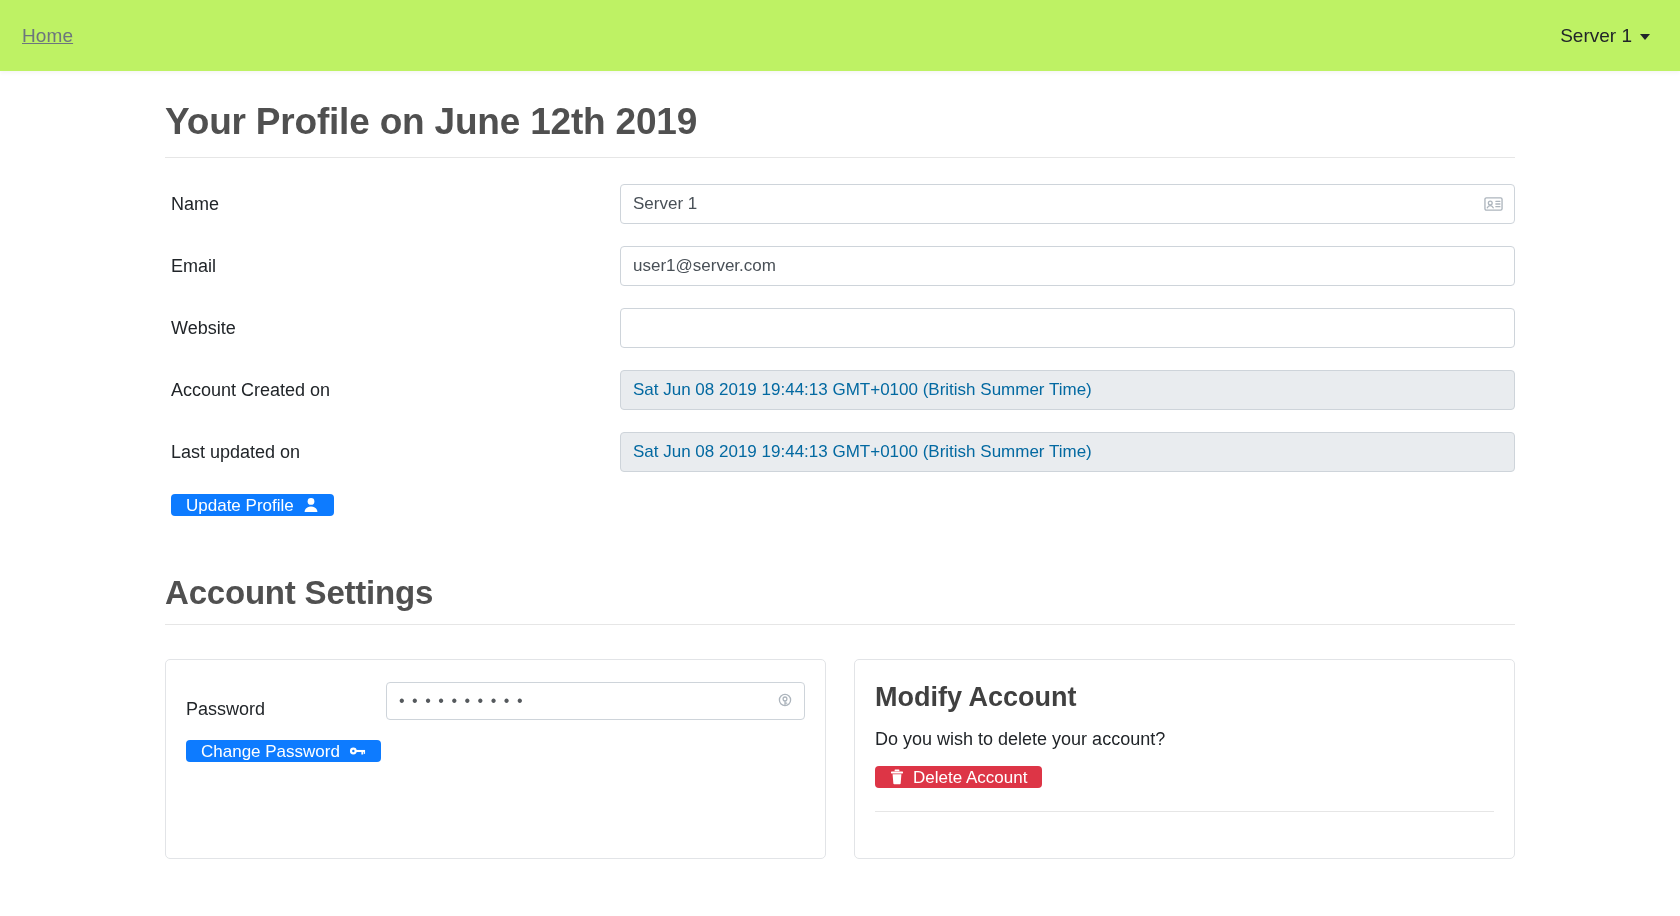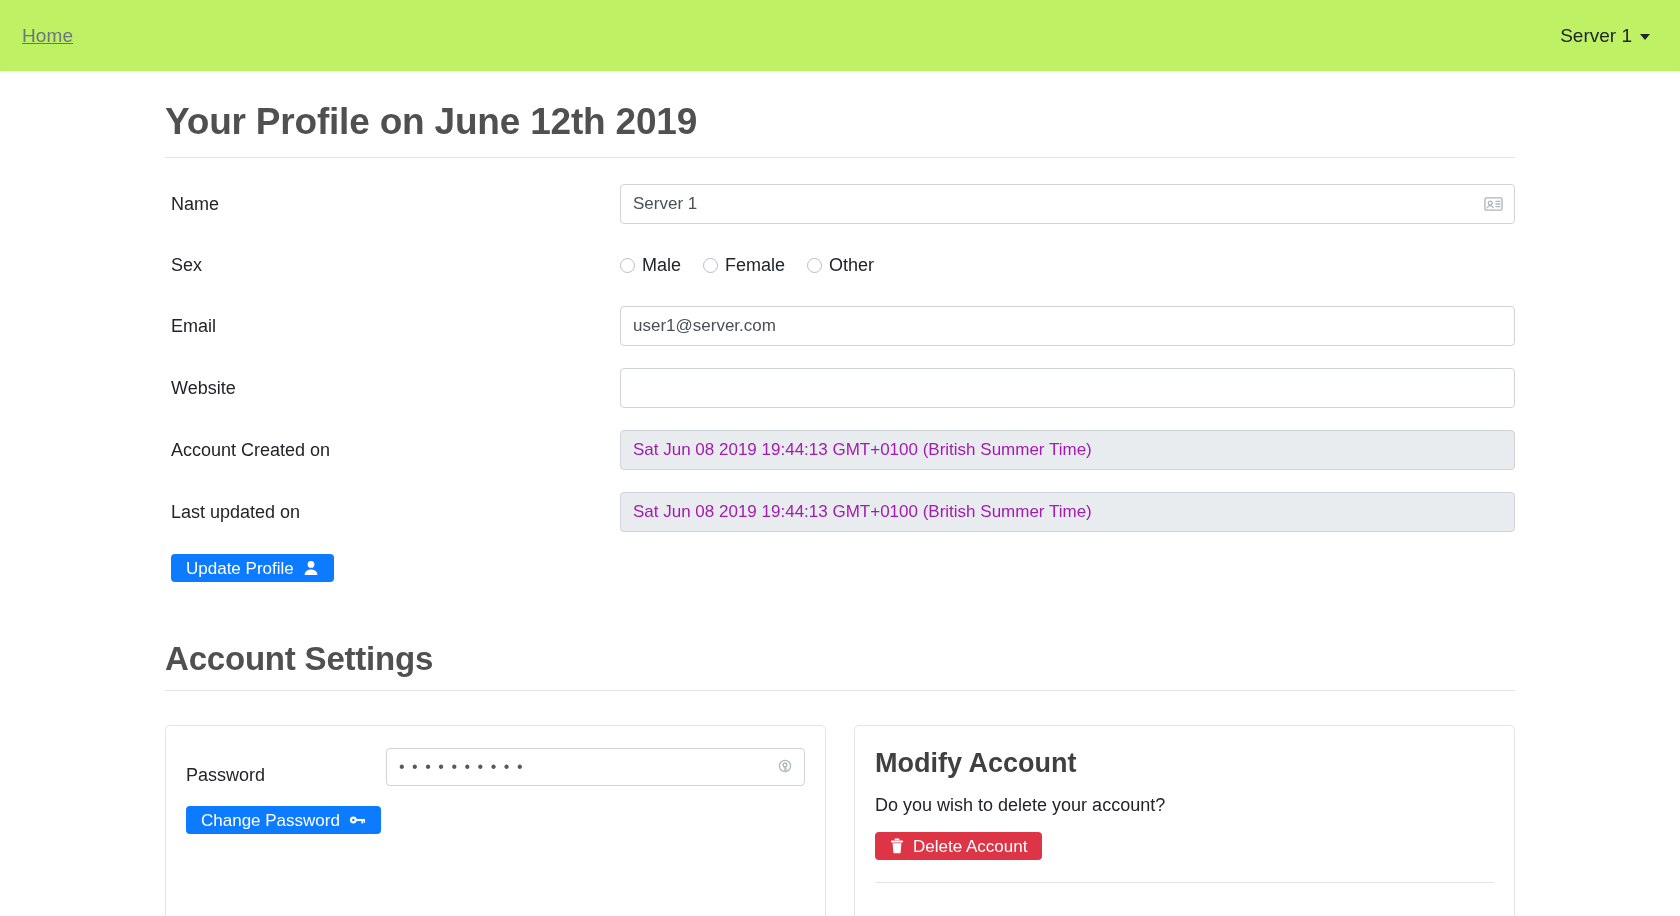--- a/index.html
+++ b/index.html
@@ -98,21 +98,21 @@
     background: #fff;
     font-size: 17px;
     color: #495057;
     padding: 0 12px;
     font-family: inherit;
     line-height: 36px;
     outline: none;
   }
   .input.readonly {
     background: #e9ecef;
-    color: #a21caf;
+    color: #0369a1;
   }
   .input.tall { height: 40px; }
 
   .input-icon {
     position: absolute;
     right: 12px;
     top: 50%;
     transform: translateY(-50%);
     color: #adb5bd;
     display: flex;
@@ -148,21 +148,21 @@
     display: inline-flex;
     align-items: center;
     gap: 9px;
     border: none;
     border-radius: 4px;
     font-size: 17px;
     font-family: inherit;
     cursor: pointer;
     color: #fff;
     padding: 0 15px;
-    height: 28px;
+    height: 22px;
     line-height: 1;
   }
   .btn-primary { background: #0d7bff; }
   .btn-danger  { background: #dd3546; }
   .btn-icon { display: inline-flex; align-items: center; }
 
   .btn-row { padding-left: 6px; margin-top: 8px; }
 
   
   .settings-wrap { padding-top: 34px; display: flex; gap: 28px; }
@@ -239,39 +239,20 @@
             <circle cx="6.6" cy="7" r="2"></circle>
             <path d="M3.5 12c.6-1.6 1.8-2.3 3.1-2.3s2.5.7 3.1 2.3" stroke-linecap="round"></path>
             <line x1="12.5" y1="5.2" x2="16.8" y2="5.2" stroke-linecap="round"></line>
             <line x1="12.5" y1="8" x2="16.8" y2="8" stroke-linecap="round"></line>
             <line x1="12.5" y1="10.8" x2="16.8" y2="10.8" stroke-linecap="round"></line>
           </svg>
         </span>
       </div>
     </div>
 
-    <div class="form-row">
-      <div class="form-label">Sex</div>
-      <div class="field-col">
-        <div class="radio-group">
-          <label class="radio-opt">
-            <span class="radio-dot"></span>
-            <span>Male</span>
-          </label>
-          <label class="radio-opt">
-            <span class="radio-dot"></span>
-            <span>Female</span>
-          </label>
-          <label class="radio-opt">
-            <span class="radio-dot"></span>
-            <span>Other</span>
-          </label>
-        </div>
-      </div>
-    </div>
 
     <div class="form-row">
       <div class="form-label">Email</div>
       <div class="field-col">
         <input class="input tall" type="text" value="user1@server.com" style="">
       </div>
     </div>
 
     <div class="form-row">
       <div class="form-label">Website</div>

